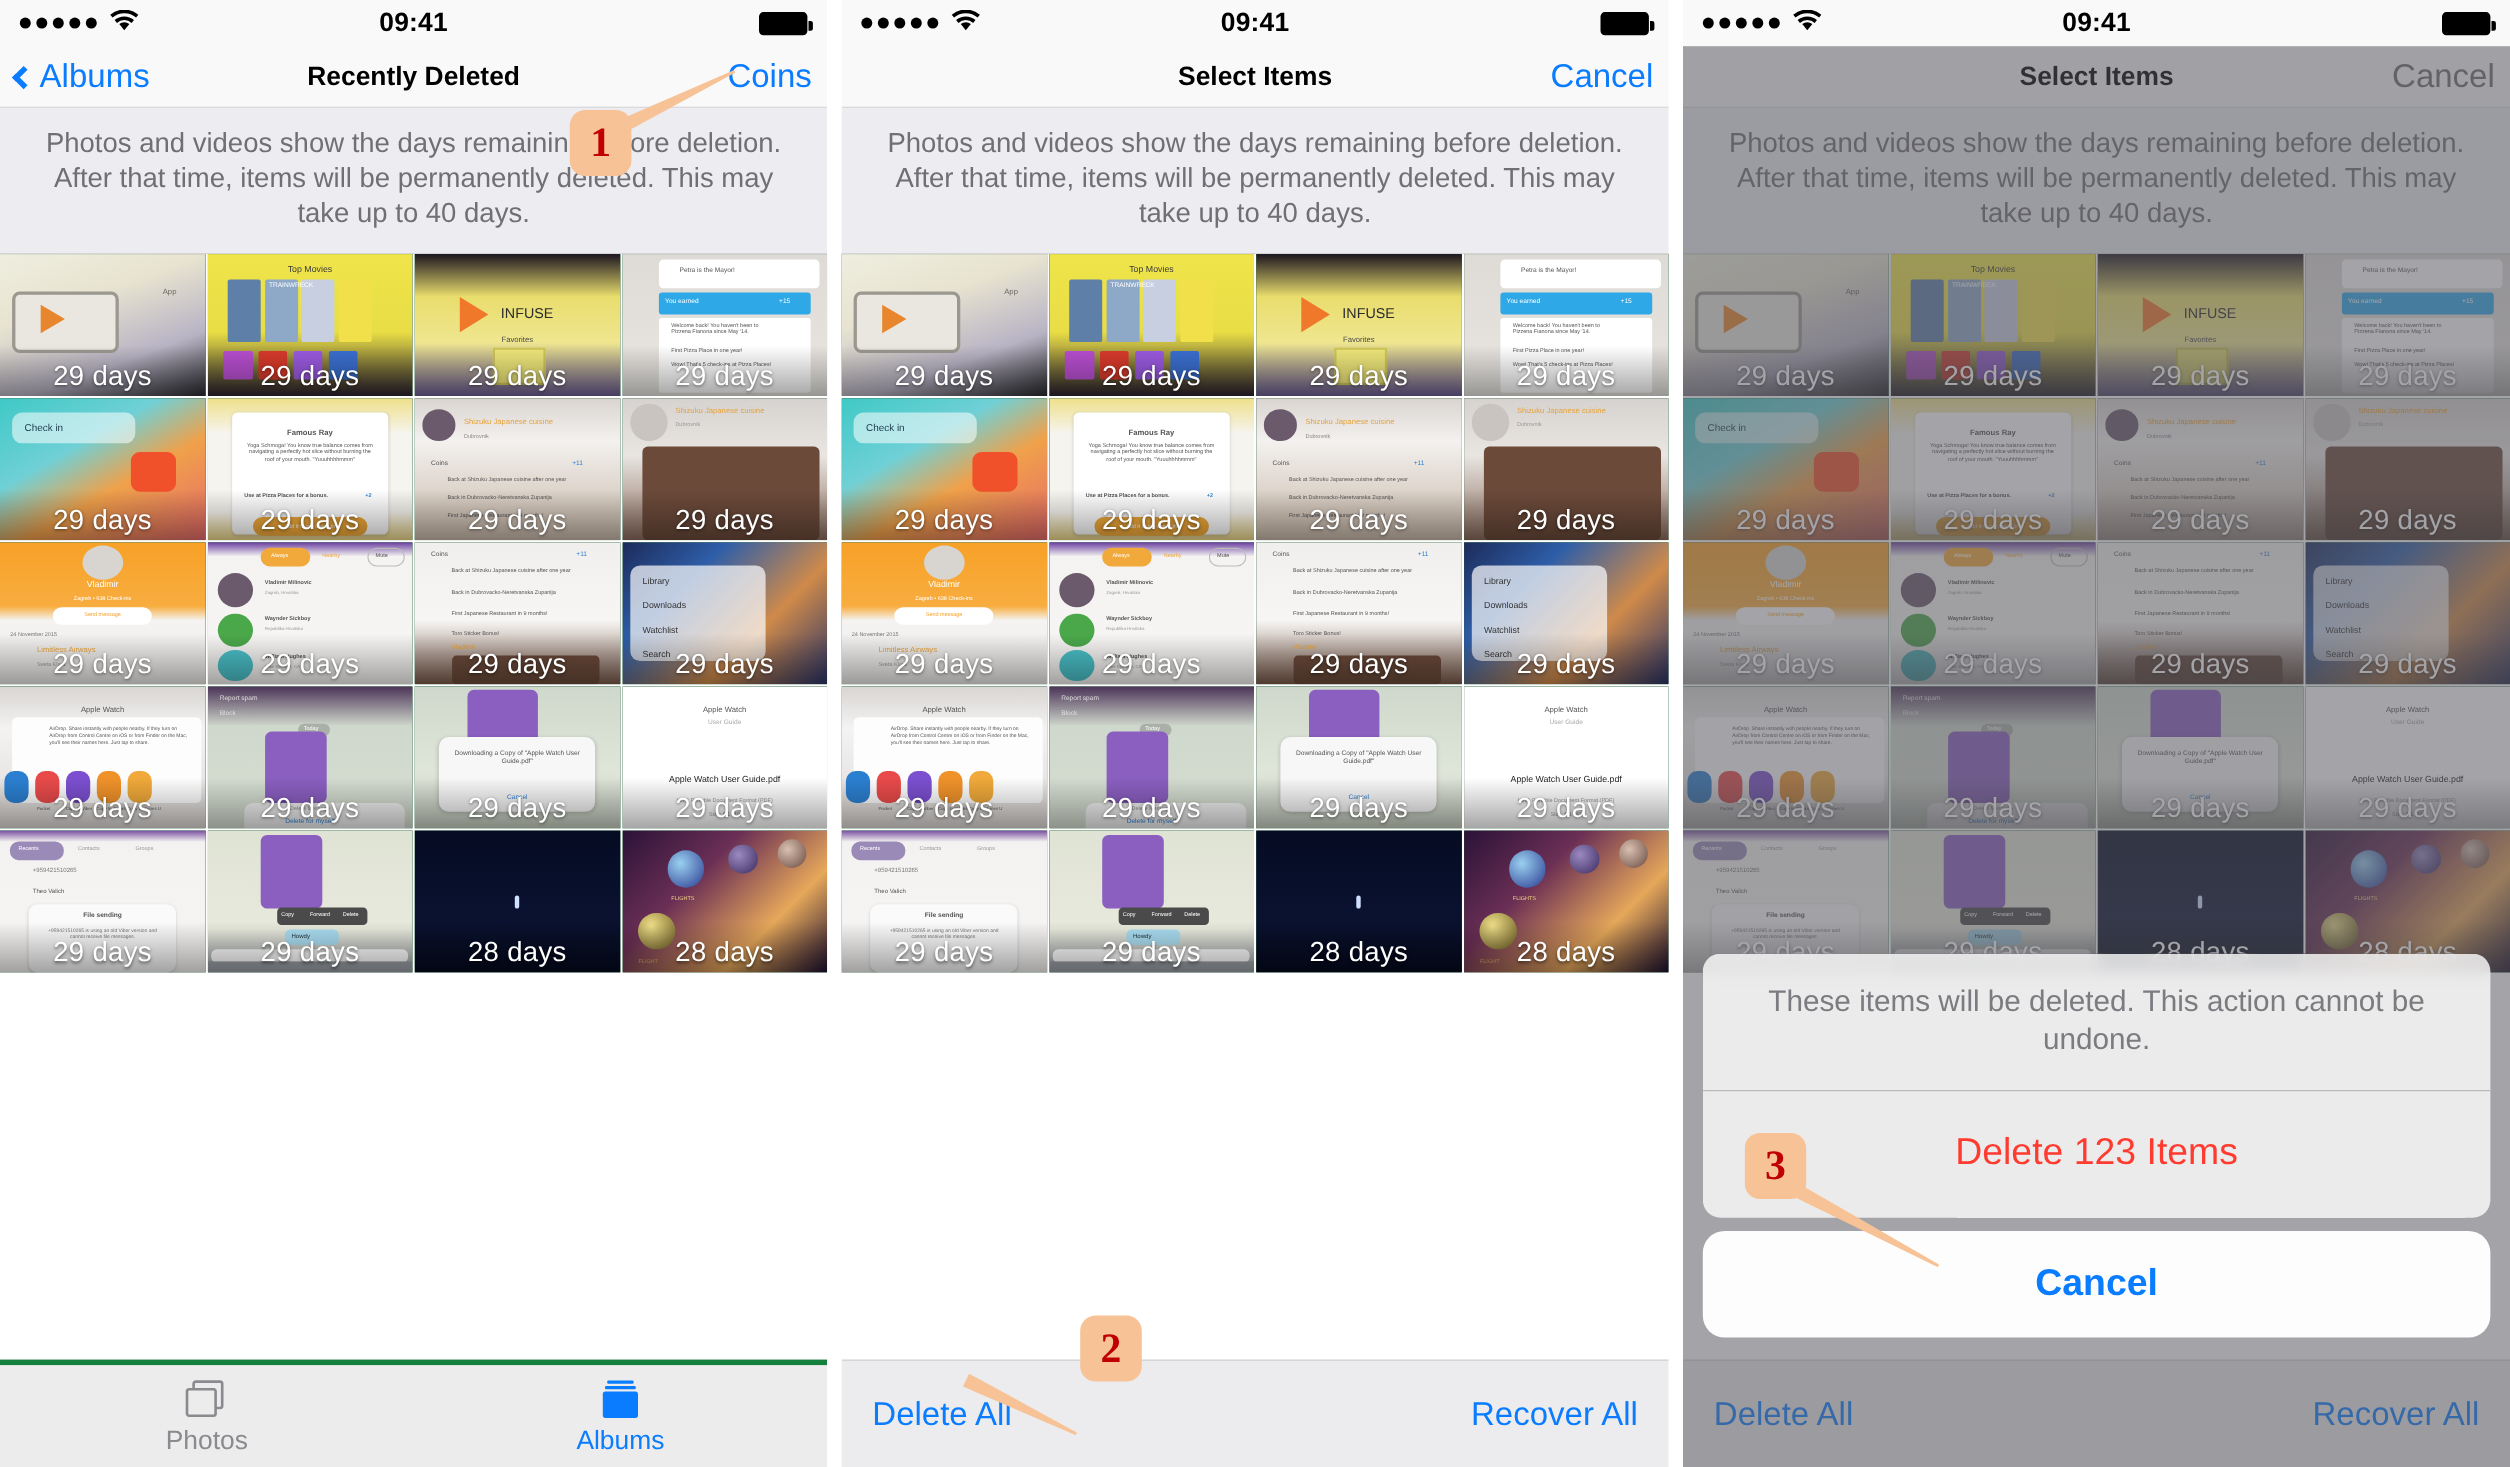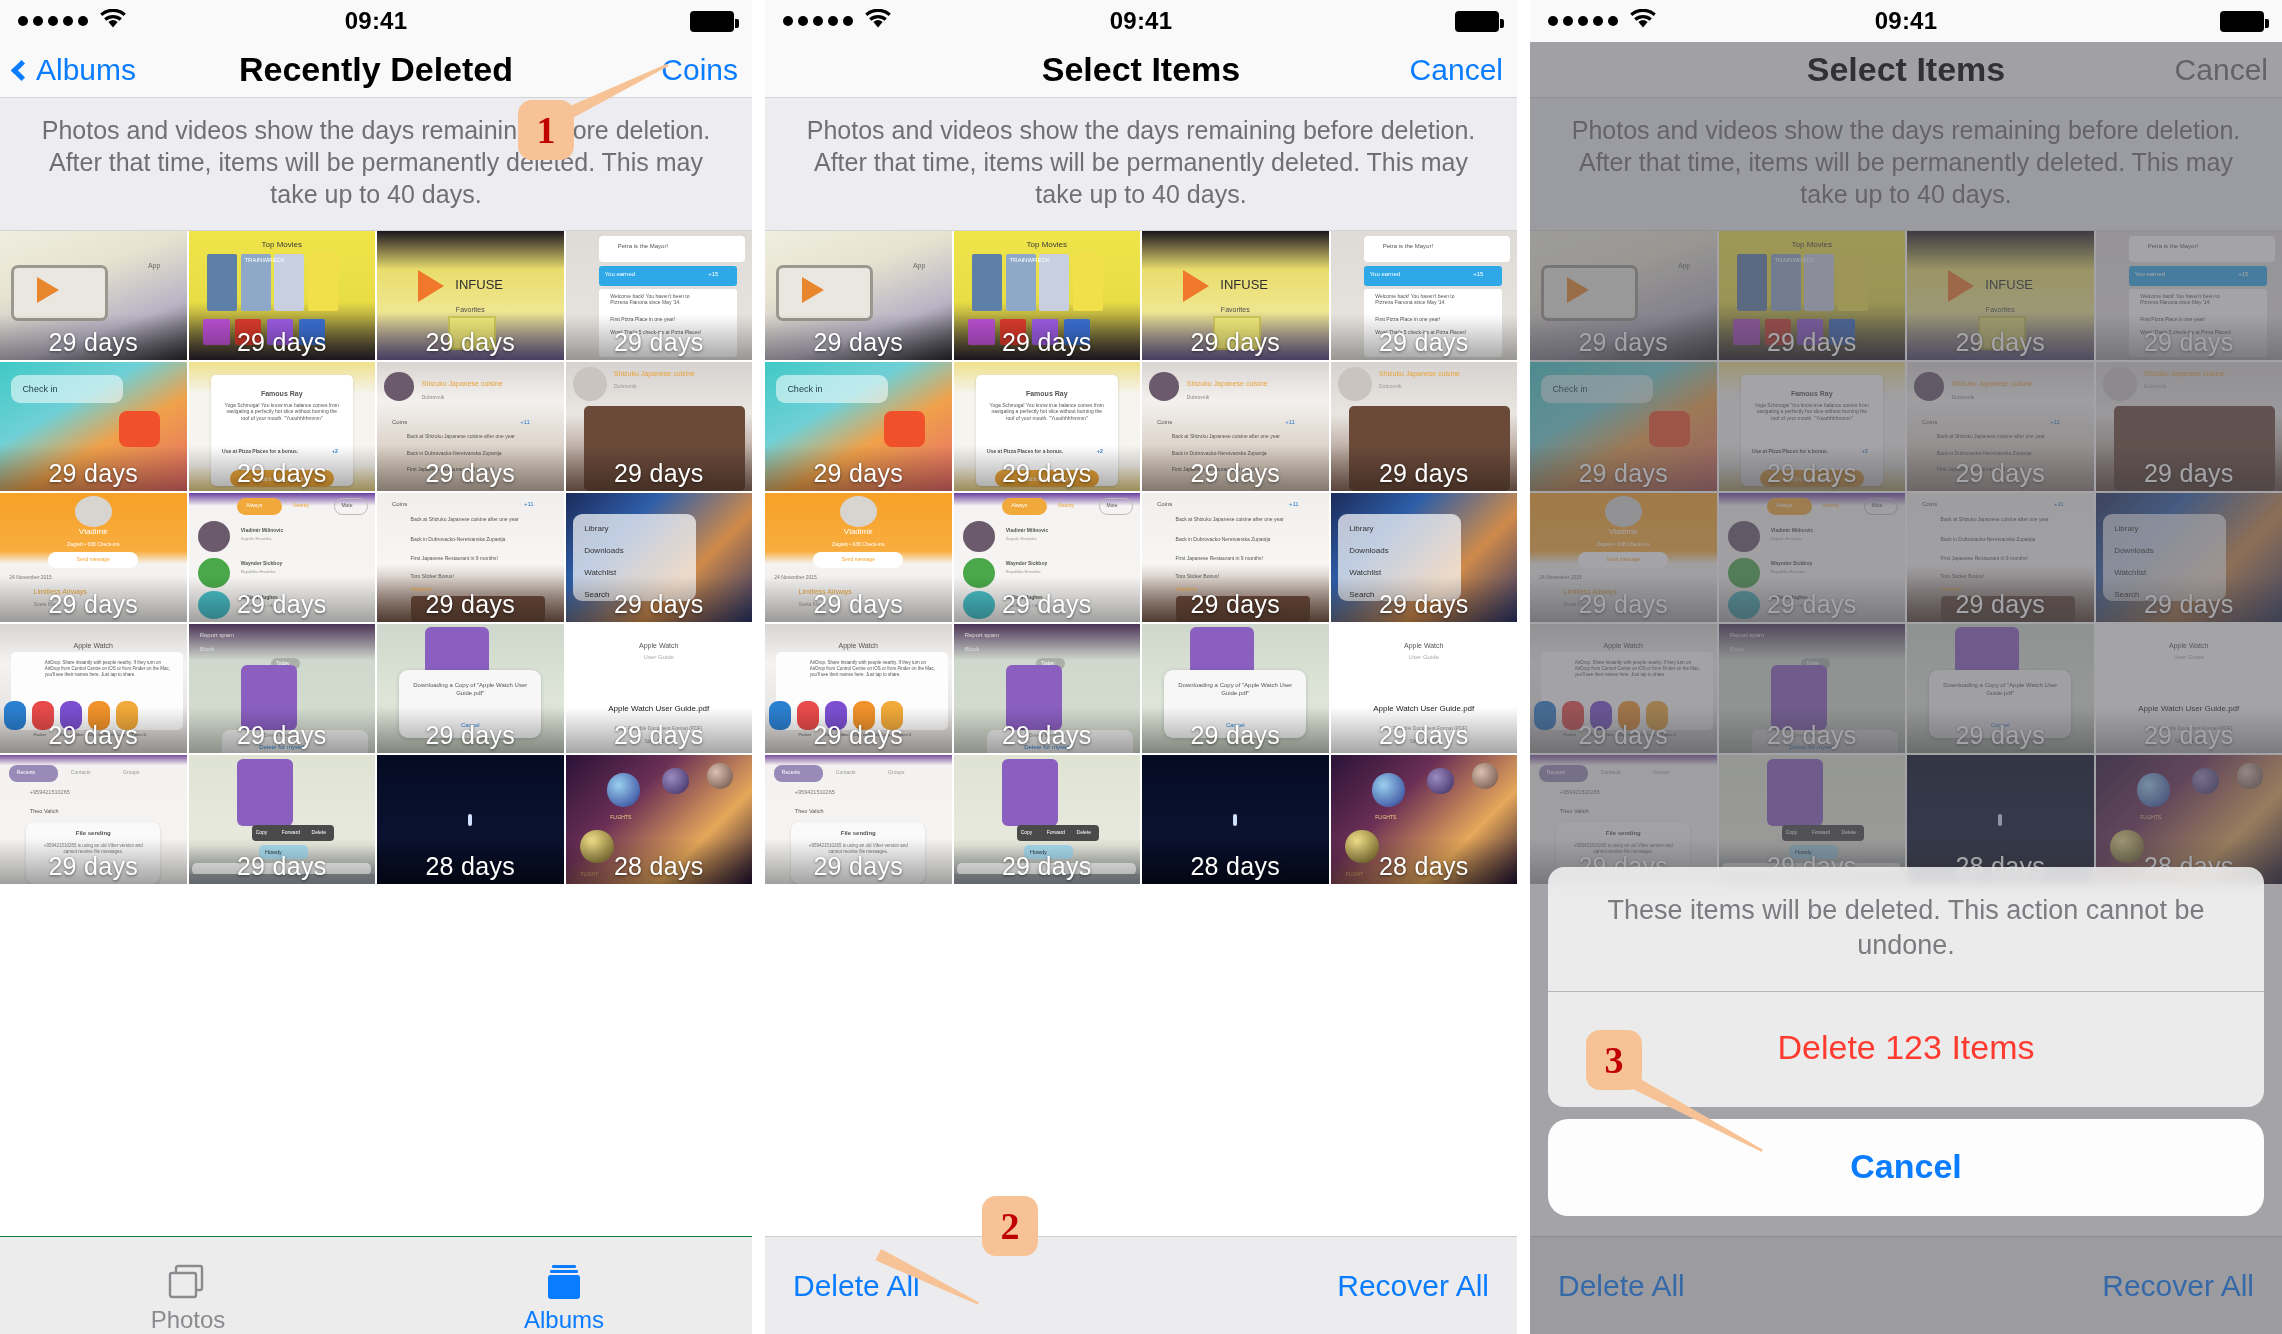--- a/index.html
+++ b/index.html
@@ -61,21 +61,21 @@
     display: flex; align-items: center; gap: 4px;
     color: #0a7cff; font-size: 30px; white-space: nowrap;
   }
   .chev {
     display: inline-block; width: 15px; height: 15px;
     border-left: 5px solid #0a7cff; border-bottom: 5px solid #0a7cff;
     transform: rotate(45deg); margin-right: 3px; margin-top: 1px;
   }
   .nav-title {
     position: absolute; left: 0; right: 0; text-align: center;
-    font-size: 34px; font-weight: bold; color: #000;
+    font-size: 24px; font-weight: bold; color: #000;
     pointer-events: none;
   }
   .nav-action {
     margin-left: auto; color: #0a7cff; font-size: 30px; white-space: nowrap;
   }
   .nav-action.muted { color: #6d6d70; }
 
   
   .banner {
     background: #ececf1;
@@ -110,22 +110,22 @@
   }
   .scrim {
     position: absolute; left: 0; right: 0; bottom: 0; height: 46px;
     background: linear-gradient(to top, rgba(0,0,0,.35), rgba(0,0,0,0));
   }
 
   
   .tabbar {
     position: absolute; left: 0; right: 0; bottom: 0; height: 98px;
     background: #ececed;
-    border-top: 1px solid #15803d;
-    display: flex; align-items: flex-end;
+    border-top: 5px solid #15803d;
+    display: flex; align-items: center;
   }
   .tab { flex: 1; text-align: center; }
   .tab .tlabel { font-size: 24px; color: #8a8a8f; margin-top: 2px; }
   .tab.active .tlabel { color: #0a7cff; }
   .ticon { height: 42px; display: flex; align-items: center; justify-content: center; }
 
   
   .selectbar {
     position: absolute; left: 0; right: 0; bottom: 0; height: 98px;
     background: #ececee;

